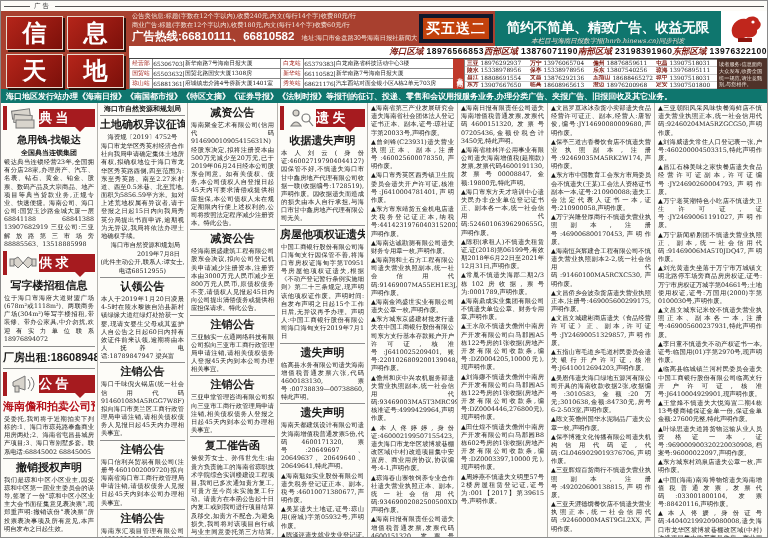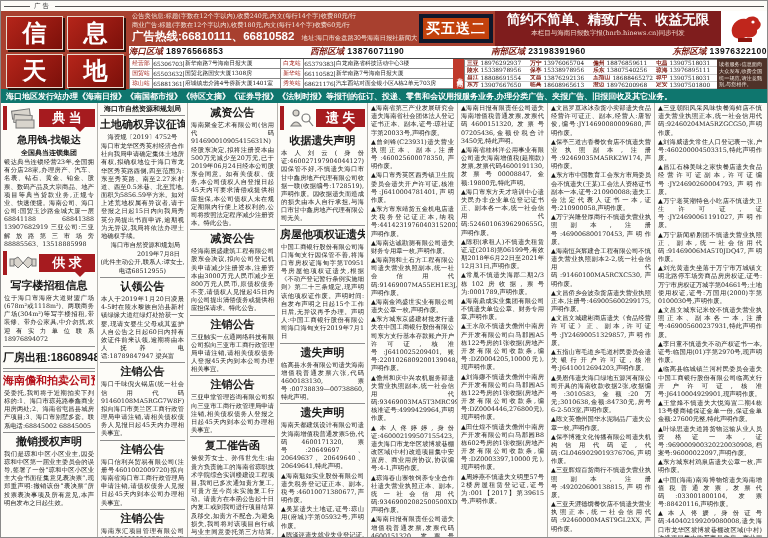--- a/index.html
+++ b/index.html
@@ -18,25 +18,25 @@
          font-weight:bold;font-size:24px;display:flex;align-items:center;justify-content:center;
          border:1px solid #eadbce;box-shadow:2px 2px 0 #2a100a;}
   .headmain{flex:1;display:flex;flex-direction:column;min-width:0;}
   .band{height:36px;background:#a8402f;display:flex;align-items:stretch;color:#fff;min-width:0;}
   .pricing{flex:1;padding:1px 3px;min-width:0;overflow:hidden;}
   .pline{font-size:6.3px;line-height:1.35;white-space:nowrap;color:#f6e9df;}
   .hotline{font-family:"Liberation Sans","DejaVu Sans",sans-serif;font-weight:bold;font-size:11.5px;white-space:nowrap;}
   .hotline .addr{font-size:6.3px;font-weight:normal;color:#f6e9df;margin-left:4px;}
   .promo{width:66px;margin:3px 2px;background:#c2410c;border:4px solid #0f172a;color:#fff;display:flex;align-items:center;justify-content:center;
          font-family:"Liberation Sans","DejaVu Sans",sans-serif;font-weight:bold;font-size:14px;letter-spacing:1px;}
-  .sloganwrap{width:222px;background:#7f1d1d;display:flex;flex-direction:column;justify-content:flex-start;align-items:center;padding:0 2px;}
+  .sloganwrap{width:222px;background:#0f766e;display:flex;flex-direction:column;justify-content:flex-end;align-items:center;padding:0 2px;}
   .slogan{font-family:"Liberation Sans","DejaVu Sans",sans-serif;font-weight:900;font-size:13.5px;white-space:nowrap;}
-  .sync{font-size:6.5px;color:#f3ddd2;white-space:nowrap;}
+  .sync{font-size:6.5px;color:#f3ddd2;white-space:nowrap;font-style:italic;}
   .logo{width:46px;background:#fff;display:flex;align-items:center;justify-content:center;}
-  .regionrow{height:12px;background:#fff;border-bottom:1px solid #444;display:flex;align-items:center;justify-content:space-between;
+  .regionrow{height:12px;background:#fff;border-bottom:1px solid #444;display:flex;align-items:center;justify-content:flex-end;
              font-family:"Liberation Sans","DejaVu Sans",sans-serif;font-size:8.5px;font-weight:bold;}
   .rname{color:#7e1a10;font-style:italic;margin-right:3px;}
   .rphone{color:#111;letter-spacing:.5px;}
   .stationsrow{height:30px;background:#fff;display:flex;font-size:5.8px;min-width:0;}
   .stable{border-left:1px solid #888;}
   .stable.t1{width:150px}
   .stable.t2{width:172px}
   .sta-row{display:flex;height:10px;border-bottom:1px solid #888;box-sizing:border-box;align-items:center;}
   .sta-name{width:22px;color:#a01810;border-right:1px solid #888;text-align:center;flex:none;}
   .sta-phone{width:30px;border-right:1px solid #888;text-align:center;flex:none;}
@@ -52,21 +52,21 @@
   
   .columns{display:flex;height:434px;overflow:hidden;background:#fdfcf8;}
   .col{box-sizing:border-box;border-right:1px solid #b4b2ac;padding:1px 2px;overflow:hidden;}
   .col:last-child{border-right:0;}
   .c1{width:97px}.c2{width:90px}.c3{width:90px}.c4{width:90px}
   .c5{width:90px}.c6{width:90px}.c7{width:107px}.c8{width:110px}
   .sec-badge{display:flex;align-items:center;gap:2px;height:26px;margin:1px 0;}
   .bar{width:4px;height:24px;background:#a61b1f;flex:none;}
   .bicon{width:28px;height:24px;flex:none;}
   .badge-box{flex:1;background:#a61b1f;color:#fff;font-family:"Liberation Sans","DejaVu Sans",sans-serif;font-weight:bold;
-             font-size:13px;text-align:center;padding:0 0;position:relative;}
+             font-size:13px;text-align:left;padding:0 0;position:relative;}
   .badge-box::after{content:'';position:absolute;bottom:-5px;right:10px;border:5px solid transparent;border-top-color:#a61b1f;border-bottom:0;}
   .h{font-family:"Liberation Sans","DejaVu Sans",sans-serif;font-weight:bold;font-size:11px;text-align:center;
      padding:1px 0;border-top:1px solid #8d8d8d;margin-top:1px;white-space:nowrap;overflow:hidden;}
   .col .h:first-child,.col .sec-badge + .h{border-top:0;margin-top:0;}
   .h.red{color:#b5121b;}
   .h.big{font-size:10px;}
   .sub{font-size:7px;font-weight:bold;text-align:center;}
   .docno{font-size:6.3px;text-align:center;color:#222;}
   .p{font-size:6.3px;line-height:1.3;text-align:justify;padding:0 1px 1px 1px;}
   .sig{font-size:6.3px;text-align:right;padding-right:5px;line-height:1.35;}
@@ -254,20 +254,32 @@
                 <path d="M26 10 L19 6 L14 12 L19 17 Z"></path>
                 <rect x="1" y="8" width="4" height="7"></rect>
                 <rect x="23" y="8" width="4" height="7"></rect>
               </g>
             </svg></span>
           <span class="badge-box">供 求</span>
         </div>
         <div class="h">写字楼招租信息</div>
         <div class="p">位于海口市海府大道财盟广场(678m²或1118m²)、两联商务广场(304m²)等写字楼招租,带装修、带办公家具,中介勿扰,欢迎有实力单位联系 18976894072</div>
         <div class="phone">厂房出租:18608948990</div>
+        <div class="sec-badge">
+          <span class="bar"></span>
+          <span class="bicon"><svg width="28" height="24" viewBox="0 0 28 24">
+              <g fill="#d8d4cc" stroke="#777" stroke-width="1">
+                <path d="M4 10 L16 4 L16 18 L4 14 Z"></path>
+                <rect x="6" y="14" width="4" height="6"></rect>
+                <path d="M19 7 q4 5 0 10" fill="none"></path>
+                <path d="M22 5 q6 7 0 14" fill="none"></path>
+              </g>
+            </svg></span>
+          <span class="badge-box">公 告</span>
+        </div>
         <div class="h red">海南儋和拍卖公司预拍信息</div>
         <div class="p">受委托,我司将于近期拍卖下列标的:1、海口市琼苑路泰鑫商业用房两处;2、海南省屯昌县城房产项目;3、海口市别墅多套。联系电话:68845002 68845005</div>
         <div class="h">撤销授权声明</div>
         <div class="p">我们是琼和中区小区业主,因受琼和中区第一届业主委员会的误导,签署了一份“琼和中区小区业主大会书面征集意见表决票”,现郑重声明:撤销该份“表决票”所投票表决事项及所有意见,本声明自发布之日起生效。</div>
       </div>
       <div class="col c2">
         <div class="sub">海口市自然资源和规划局</div>
         <div class="h">土地确权异议征询通告</div>
         <div class="docno">海资规〔2019〕4752号</div>
         <div class="p">海口市龙华区秀英村经济合作社向我局申请确定集体土地所有权,拟确权地位于海口市龙华区秀英路西侧,四至范围为:东至秀英路、南至2.27米村道、西至0.5米巷、北至荒地,面积为5856.59平方米。如对上述荒地权属有异议者,请于登报之日起15日内向我局秀英分局提出书面申诉,逾期视为无异议,我局将依法办理土地确权手续。</div>

